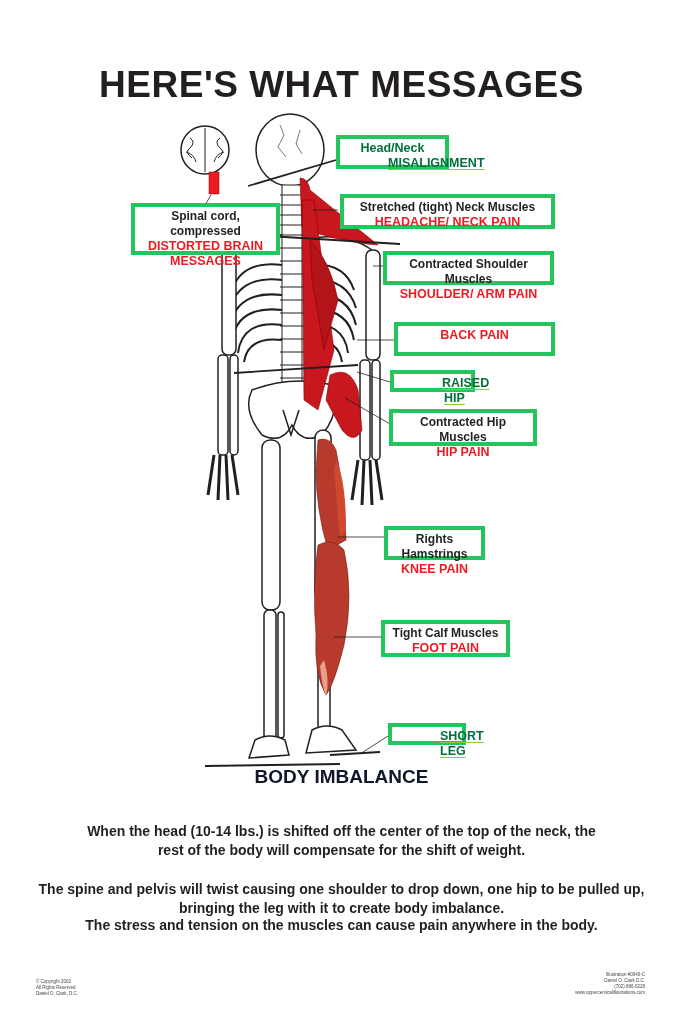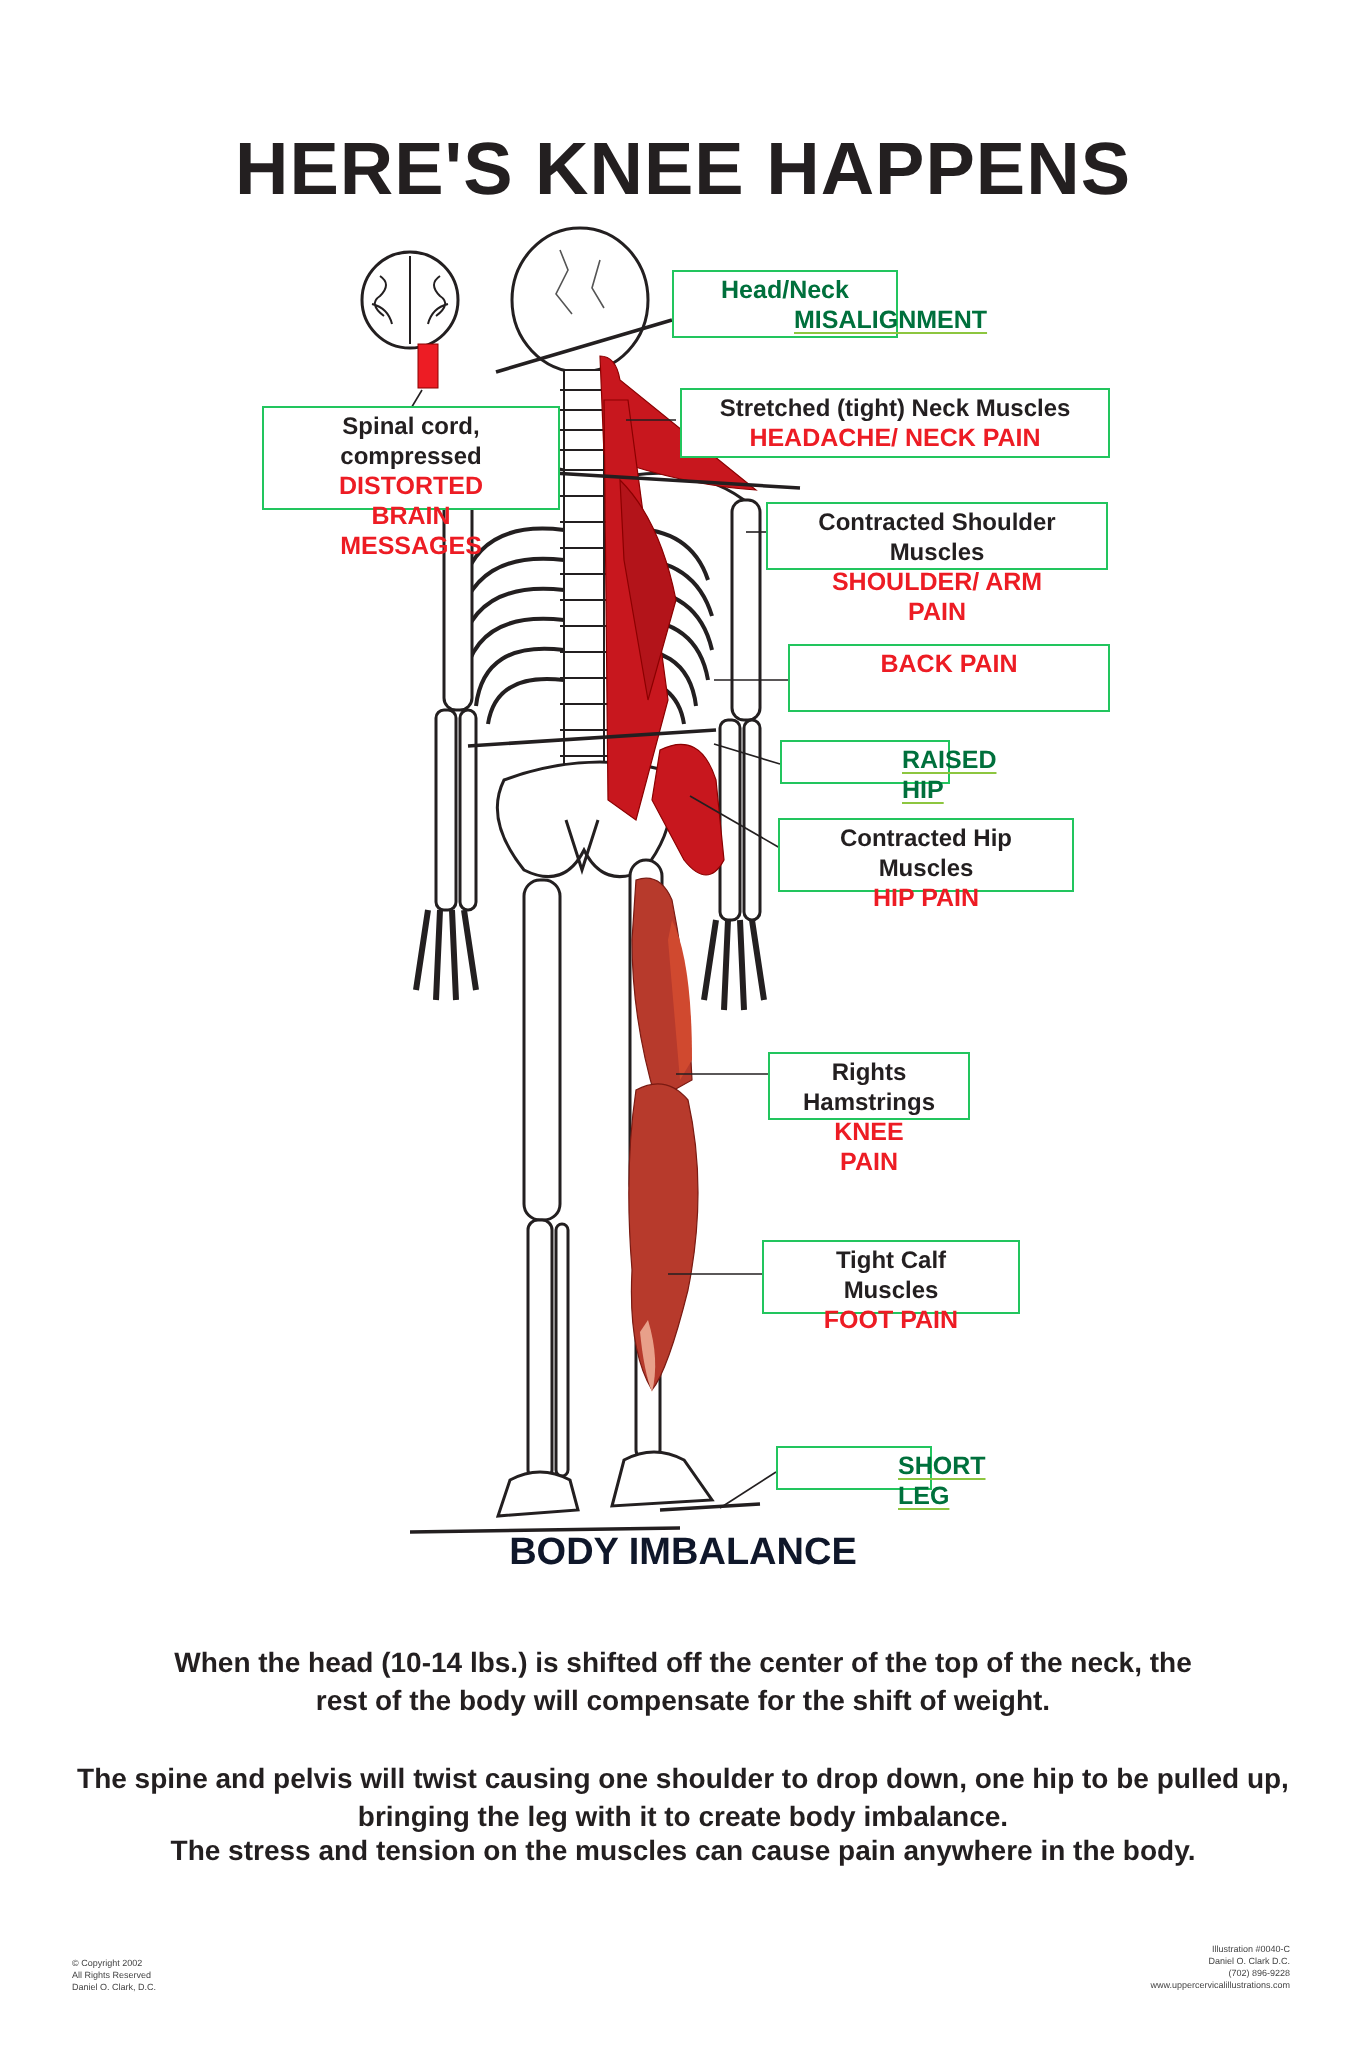--- a/index.html
+++ b/index.html
@@ -7,22 +7,22 @@
     body { position: relative; font-family: "Liberation Sans", "DejaVu Sans", sans-serif; color: #231f20; }
 
     .title {
       position: absolute; left: 0; top: 64px; width: 683px; text-align: center;
       font-size: 37px; font-weight: bold; letter-spacing: 0.5px; color: #231f20;
     }
 
     svg.figure { position: absolute; left: 0; top: 0; }
 
     .label-box {
-      position: absolute; background: #ffffff; border: 1px solid #22c55e;
-      text-align: center; line-height: 15px; font-weight: bold; padding: 2px 16px;
+      position: absolute; background: #ffffff; border: 4px solid #22c55e;
+      text-align: center; line-height: 15px; font-weight: bold; padding: 2px 4px;
     }
     .label-box .l-black { display: block; font-size: 12px; color: #231f20; }
     .label-box .l-red { display: block; font-size: 12.5px; color: #ed1c24; }
     .label-box .l-green { display: block; font-size: 12.5px; color: #00703c; }
     .label-box .l-green.underline { text-decoration: underline; text-decoration-color: #8dc63f; text-underline-offset: 2px; margin-left: 44px; }
 
     .section-heading {
       position: absolute; left: 0; top: 766px; width: 683px; text-align: center;
       font-size: 19px; font-weight: bold; color: #0f172a;
     }
@@ -33,21 +33,21 @@
     .fine-left {
       position: absolute; left: 36px; top: 979px; font-size: 4.5px; line-height: 6px; color: #444;
     }
     .fine-right {
       position: absolute; right: 38px; top: 972px; font-size: 4.5px; line-height: 6px; color: #444; text-align: right;
     }
   </style>
 </head>
 <body>
 
-<div class="title">HERE'S KNEE HAPPENS</div>
+<div class="title">HERE'S WHAT MESSAGES</div>
 
 <svg class="figure" width="683" height="1024" viewBox="0 0 683 1024">
 
   <g>
     <circle cx="205" cy="150" r="24" fill="#fff" stroke="#231f20" stroke-width="1.5"></circle>
     <path d="M205 128 L205 172 M190 138 q6 4 0 10 q-6 4 2 10 M220 138 q-6 4 0 10 q6 4 -2 10 M186 152 q8 2 10 10 M224 152 q-8 2 -10 10" stroke="#231f20" stroke-width="1" fill="none"></path>
     <rect x="209" y="172" width="10" height="22" fill="#ed1c24" stroke="#8b0000" stroke-width="0.5"></rect>
   </g>
 
   <g>

